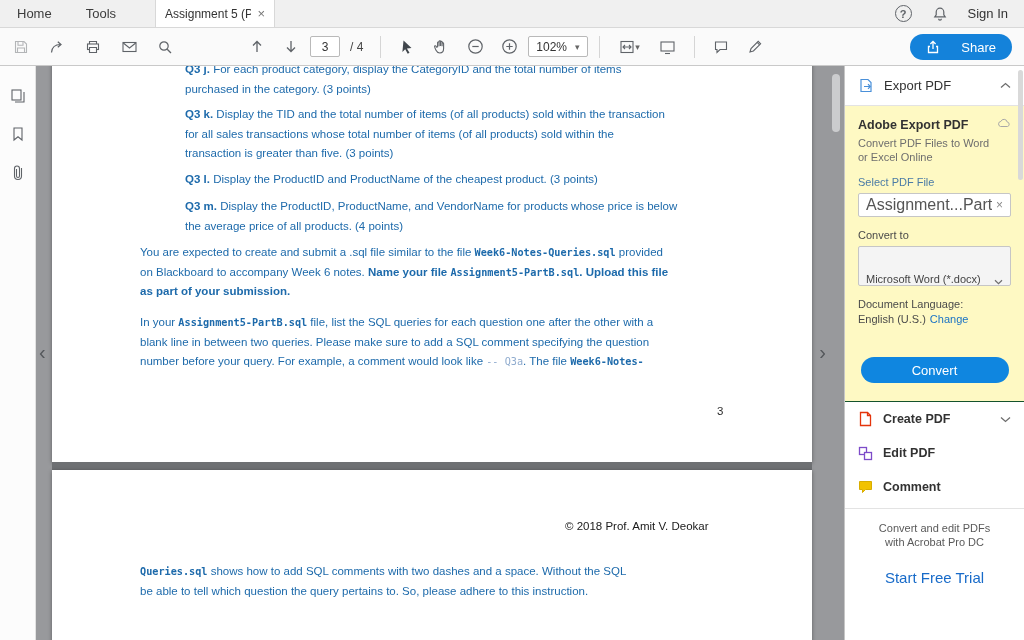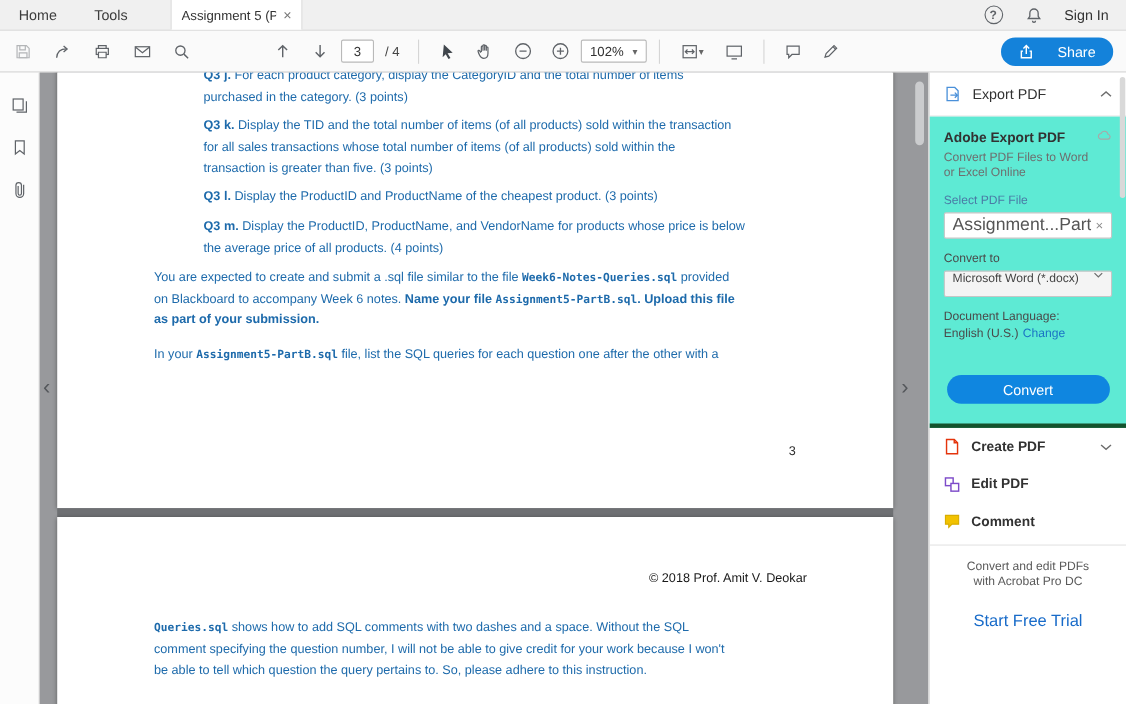--- a/index.html
+++ b/index.html
@@ -49,31 +49,31 @@
   .nav-arrow { position:absolute; top:276px; font-size:20px; color:#54575b; line-height:1; }
   .nav-left { left:3px; }
   .nav-right { right:18px; }
   .doc-scroll { position:absolute; right:2px; top:0; bottom:0; width:12px; }
   .doc-thumb { position:absolute; right:2px; top:8px; width:8px; height:58px; background:#cbccce; border-radius:4px; }
 
   
   .rpanel { position:absolute; right:0; top:66px; bottom:0; width:180px; background:#fff; border-left:1px solid #c6c6c6; overflow:hidden; }
   .rp-header { height:40px; display:flex; align-items:center; gap:9px; padding:0 13px; border-bottom:1px solid #e3e3e3; }
   .rp-header-label { font-size:13px; color:#323232; flex:1; }
-  .export-pane { background:#5eead4; border-bottom:4px solid #14532d; padding:12px 13px 12px 13px; }
+  .export-pane { background:#fef9c3; border-bottom:1px solid #14532d; padding:12px 13px 12px 13px; }
   .aep-title-row { display:flex; align-items:flex-start; }
   .aep-title { font-size:12.5px; font-weight:bold; color:#323232; flex:1; }
   .aep-sub { margin-top:4px; font-size:11px; color:#6e6e6e; line-height:14px; width:140px; }
   .aep-label { margin-top:12px; font-size:11px; }
   .select-label { color:#4a7ba6; }
   .gray-label { color:#4a4a4a; }
   .file-box { margin-top:5px; height:24px; background:#fff; border:1px solid #c6c6c6; border-radius:2px; display:flex; align-items:center; padding:0 7px; gap:4px; }
   .file-name { flex:1; font-size:16px; color:#555; white-space:nowrap; overflow:hidden; }
   .file-clear { color:#8a8a8a; font-size:12px; }
-  .dropdown { margin-top:5px; height:24px; background:#f4f4f4; border:1px solid #c6c6c6; border-radius:2px; display:flex; align-items:flex-start; padding:0 7px; }
+  .dropdown { margin-top:5px; height:40px; background:#f4f4f4; border:1px solid #c6c6c6; border-radius:2px; display:flex; align-items:flex-end; padding:0 7px; }
   .dd-value { flex:1; font-size:11px; color:#444; white-space:nowrap; overflow:hidden; }
   .lang-line { margin-top:2px; font-size:11px; color:#4a4a4a; line-height:15px; }
   .change-link { color:#1a73c4; margin-left:4px; }
   .convert-btn { margin:30px auto 6px auto; width:148px; height:26px; border-radius:13px; background:#0f86e0; color:#fff; font-size:13px; display:flex; align-items:center; justify-content:center; }
   .tool-row { height:34px; display:flex; align-items:center; gap:10px; padding:0 13px; }
   .tool-label { font-size:12.5px; color:#323232; flex:1;font-weight:bold; }
   .promo { border-top:1px solid #e3e3e3; margin-top:4px; padding:12px 8px 0 8px; text-align:center; }
   .promo-line { font-size:11px; color:#5a5a5a; line-height:14px; }
   .promo-cta { display:inline-block; margin-top:20px; font-size:15px; color:#186bc9; }
   .rp-scroll { position:absolute; right:1px; top:4px; width:5px; height:110px; background:#d9d9d9; border-radius:3px; }
@@ -290,33 +290,34 @@
         <div class="dline"><span class="r-b">Q3 m.</span><span> Display the ProductID, ProductName, and VendorName for products whose price is below</span></div>
         <div class="dline"><span>the average price of all products. (4 points)</span></div>
       </div>
     <div class="tblock" style="left:88px; top:187px">
         <div class="dline"><span>You are expected to create and submit a .sql file similar to the file </span><span class="r-mb">Week6-Notes-Queries.sql</span><span> provided</span></div>
         <div class="dline"><span>on Blackboard to accompany Week 6 notes. </span><span class="r-b">Name your file </span><span class="r-mb">Assignment5-PartB.sql</span><span class="r-b">. Upload this file</span></div>
         <div class="dline"><span class="r-b">as part of your submission.</span></div>
       </div>
     <div class="tblock" style="left:88px; top:257px">
         <div class="dline"><span>In your </span><span class="r-mb">Assignment5-PartB.sql</span><span> file, list the SQL queries for each question one after the other with a</span></div>
+        <div class="dline"><span>blank line in between two queries. Please make sure to add a SQL comment specifying the question</span></div>
+        <div class="dline"><span>number before your query. For example, a comment would look like </span><span class="r-lm">-- Q3a</span><span>. The file </span><span class="r-mb">Week6-Notes-</span></div>
       </div>
     <span class="pagenum">3</span>
   </div>
 
   <div class="page-gap"></div>
 
   <div class="page page2">
-    <div class="tblock" style="left:538px; top:47px">
+    <div class="tblock" style="left:513px; top:47px">
         <div class="dline"><span class="r-k">© 2018 Prof. Amit V. Deokar</span></div>
       </div>
     <div class="tblock" style="left:88px; top:92px">
         <div class="dline"><span class="r-mb">Queries.sql</span><span>  shows how to add SQL comments with two dashes and a space. Without the SQL</span></div>
-        <div class="dline"><span>comment specifying the question number, I will not be able to give credit for your work because I won't</span></div>
         <div class="dline"><span>be able to tell which question the query pertains to. So, please adhere to this instruction.</span></div>
       </div>
   </div>
 
   <span class="nav-arrow nav-left">‹</span>
   <span class="nav-arrow nav-right">›</span>
 
   <div class="doc-scroll">
     <div class="doc-thumb"></div>
   </div>

